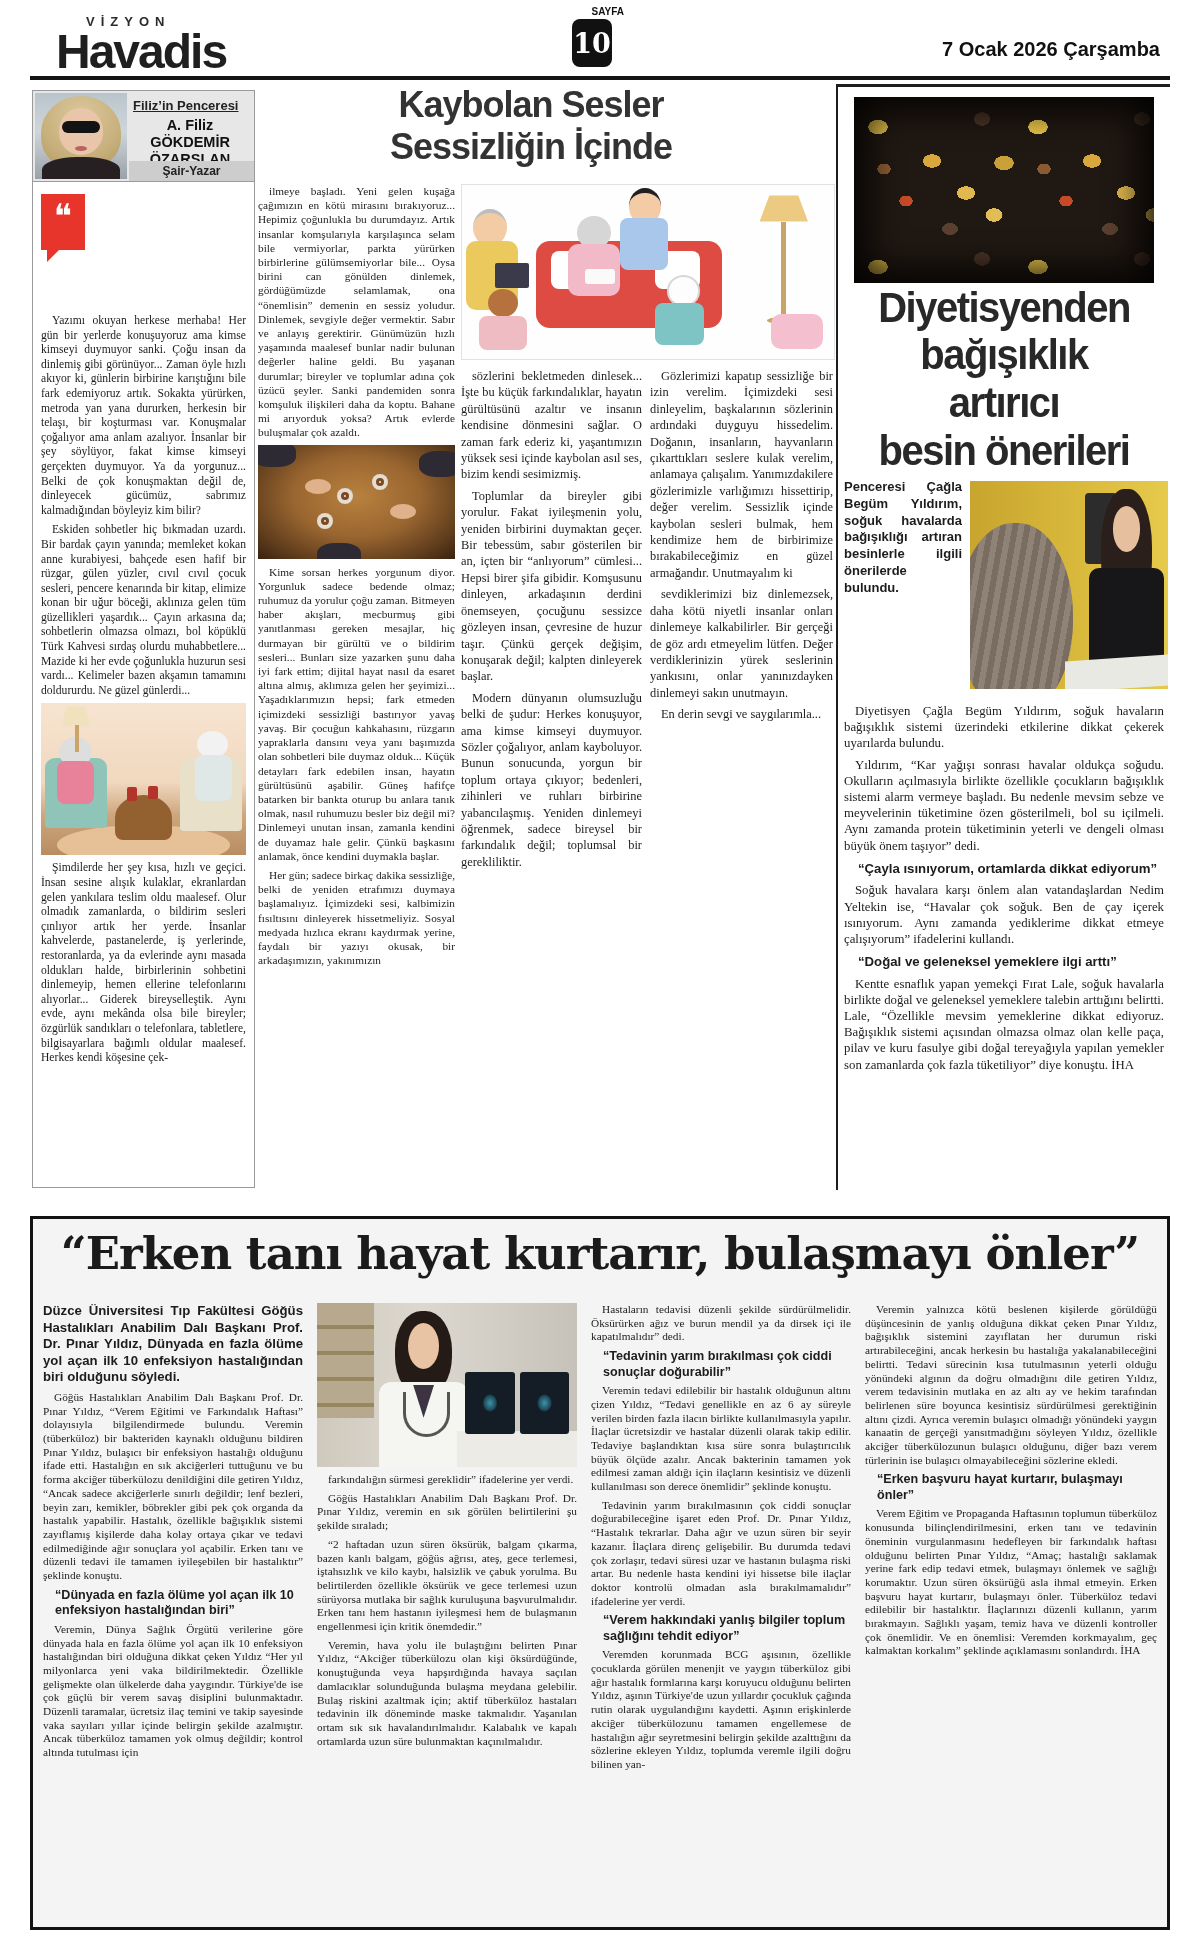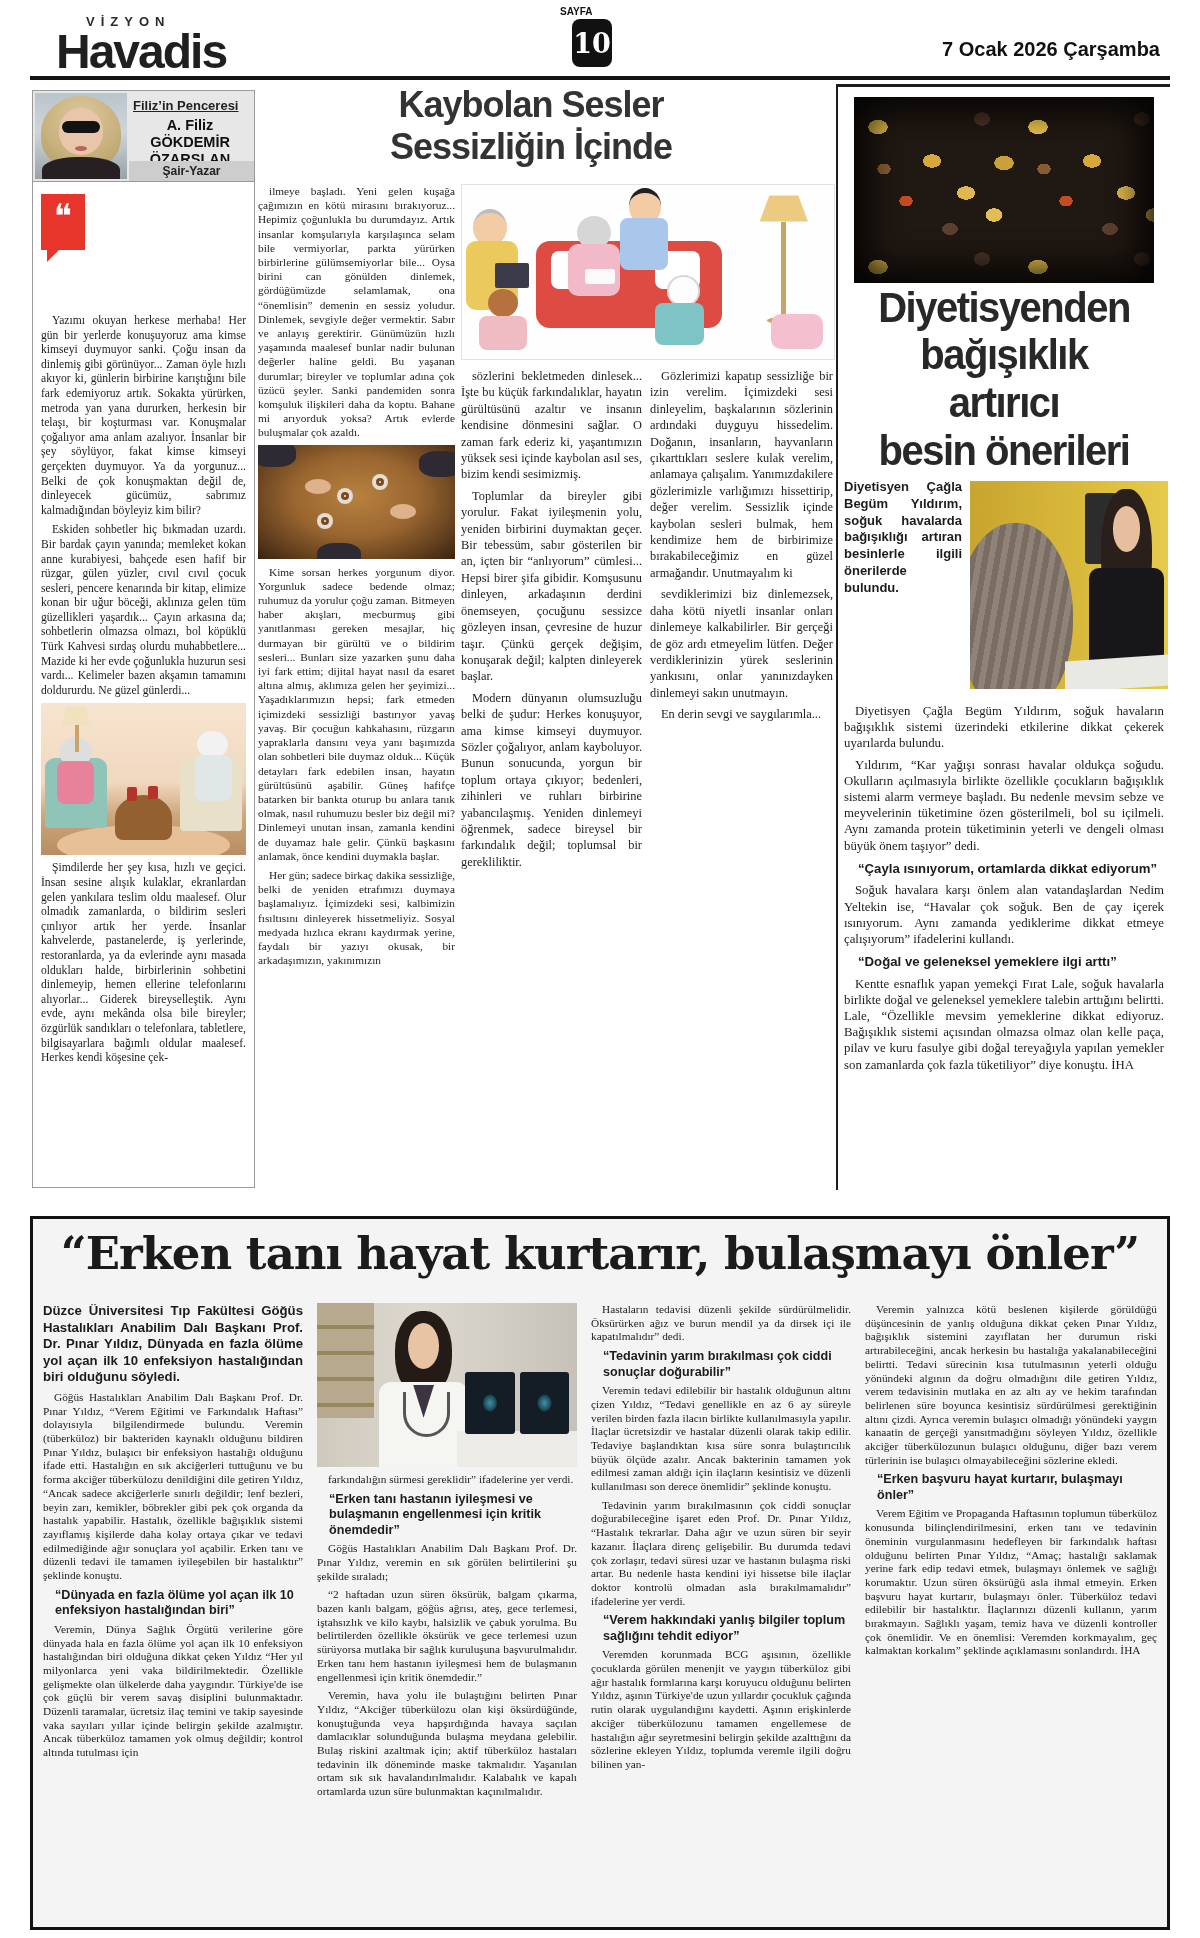--- a/index.html
+++ b/index.html
@@ -2,21 +2,21 @@
 <html><head>
 <meta charset="utf-8">
 <style>
   html,body{margin:0;padding:0;background:#888;}
   .page{position:relative;width:1200px;height:1938px;background:#fff;margin:0 auto;
         font-family:"Liberation Sans",sans-serif;color:#1c1c1c;overflow:hidden;}
   
   .hdr-logo{position:absolute;left:56px;top:14px;}
   .hdr-vizyon{font-size:13px;font-weight:bold;letter-spacing:6px;color:#2b2b2b;margin-left:30px;}
   .hdr-havadis{font-size:48px;font-weight:bold;letter-spacing:-2px;color:#1f1f1f;line-height:46px;}
-  .hdr-sayfa{position:absolute;left:560px;top:6px;width:64px;text-align:left;}
+  .hdr-sayfa{position:absolute;left:560px;top:6px;width:64px;text-align:right;}
   .hdr-sayfa-lbl{font-size:10px;font-weight:bold;color:#111;}
   .hdr-badge{width:40px;height:48px;background:#111;border-radius:8px;margin:2px auto 0;
              color:#fff;font-family:"DejaVu Serif",serif;font-size:27px;font-weight:bold;
              display:flex;align-items:center;justify-content:center;}
   .hdr-date{position:absolute;right:40px;top:38px;font-size:20px;font-weight:bold;color:#111;}
   .hdr-rule{position:absolute;left:30px;right:30px;top:76px;height:4px;background:#141414;}
   
   .top{position:absolute;left:30px;top:84px;width:1140px;height:1106px;overflow:hidden;}
   .p{font-size:11.3px;line-height:14.2px;text-align:justify;text-indent:11px;margin:0 0 5px 0;font-family:Liberation Serif, serif;}
   
@@ -251,21 +251,21 @@
 
     <div class="diet" data-interactable="false">
       <div class="photo-food" data-interactable="false"></div>
       <div class="diet-headline" data-interactable="false">
         <div data-interactable="false">Diyetisyenden</div>
         <div data-interactable="false">bağışıklık</div>
         <div data-interactable="false">artırıcı</div>
         <div data-interactable="false">besin önerileri</div>
       </div>
       <div class="diet-introrow" data-interactable="false">
-        <p class="diet-intro" data-interactable="false">Diyetisyen Çağla Begüm Yıldırım, soğuk havalarda bağışıklığı artıran besinlerle ilgili önerilerde bulundu.</p>
+        <p class="diet-intro" data-interactable="false">Penceresi Çağla Begüm Yıldırım, soğuk havalarda bağışıklığı artıran besinlerle ilgili önerilerde bulundu.</p>
         <div class="photo-diet" data-interactable="false">
           <div class="dp-chair" data-interactable="false"></div>
           <div class="dp-hair" data-interactable="false"></div>
           <div class="dp-face" data-interactable="false"></div>
           <div class="dp-body" data-interactable="false"></div>
           <div class="dp-head2" data-interactable="false"></div>
           <div class="dp-desk" data-interactable="false"></div>
         </div>
       </div>
       <div class="diet-body" data-interactable="false">
@@ -296,21 +296,20 @@
           <div class="dr-hair" data-interactable="false"></div>
           <div class="dr-face" data-interactable="false"></div>
           <div class="dr-coat" data-interactable="false"></div>
           <div class="dr-shirt" data-interactable="false"></div>
           <div class="dr-steth" data-interactable="false"></div>
           <div class="dr-desk" data-interactable="false"></div>
           <div class="dr-mon1" data-interactable="false"></div>
           <div class="dr-mon2" data-interactable="false"></div>
         </div>
         <p class="p" data-interactable="false">farkındalığın sürmesi gereklidir” ifadelerine yer verdi.</p>
-        <div class="sub" data-interactable="false">“Erken tanı hastanın iyileşmesi ve bulaşmanın engellenmesi için kritik önemdedir”</div>
         <p class="p" data-interactable="false">Göğüs Hastalıkları Anabilim Dalı Başkanı Prof. Dr. Pınar Yıldız, veremin en sık görülen belirtilerini şu şekilde sıraladı;</p>
         <p class="p" data-interactable="false">“2 haftadan uzun süren öksürük, balgam çıkarma, bazen kanlı balgam, göğüs ağrısı, ateş, gece terlemesi, iştahsızlık ve kilo kaybı, halsizlik ve çabuk yorulma. Bu belirtilerden özellikle öksürük ve gece terlemesi uzun sürüyorsa mutlaka bir sağlık kuruluşuna başvurulmalıdır. Erken tanı hem hastanın iyileşmesi hem de bulaşmanın engellenmesi için kritik önemdedir.”</p>
         <p class="p" data-interactable="false">Veremin, hava yolu ile bulaştığını belirten Pınar Yıldız, “Akciğer tüberkülozu olan kişi öksürdüğünde, konuştuğunda veya hapşırdığında havaya saçılan damlacıklar solunduğunda bulaşma meydana gelebilir. Bulaş riskini azaltmak için; aktif tüberküloz hastaları tedavinin ilk döneminde maske takmalıdır. Yaşanılan ortam sık sık havalandırılmalıdır. Kalabalık ve kapalı ortamlarda uzun süre bulunmaktan kaçınılmalıdır.</p>
       </div>
 
       <div class="tbc tbc3" data-interactable="false">
         <p class="p" data-interactable="false">Hastaların tedavisi düzenli şekilde sürdürülmelidir. Öksürürken ağız ve burun mendil ya da dirsek içi ile kapatılmalıdır” dedi.</p>
         <div class="sub" data-interactable="false">“Tedavinin yarım bırakılması çok ciddi sonuçlar doğurabilir”</div>
         <p class="p" data-interactable="false">Veremin tedavi edilebilir bir hastalık olduğunun altını çizen Yıldız, “Tedavi genellikle en az 6 ay süreyle verilen birden fazla ilacın birlikte kullanılmasıyla yapılır. İlaçlar ücretsizdir ve hastalar düzenli olarak takip edilir. Tedaviye başlandıktan kısa süre sonra bulaştırıcılık büyük ölçüde azalır. Ancak bakterinin tamamen yok edilmesi zaman aldığı için ilaçların kesintisiz ve düzenli kullanılması son derece önemlidir” şeklinde konuştu.</p>
         <p class="p" data-interactable="false">Tedavinin yarım bırakılmasının çok ciddi sonuçlar doğurabileceğine işaret eden Prof. Dr. Pınar Yıldız, “Hastalık tekrarlar. Daha ağır ve uzun süren bir seyir kazanır. İlaçlara direnç gelişebilir. Bu durumda tedavi çok zorlaşır, tedavi süresi uzar ve hastanın bulaşma riski artar. Bu nedenle hasta kendini iyi hissetse bile ilaçlar doktor kontrolü olmadan asla bırakılmamalıdır” ifadelerine yer verdi.</p>

